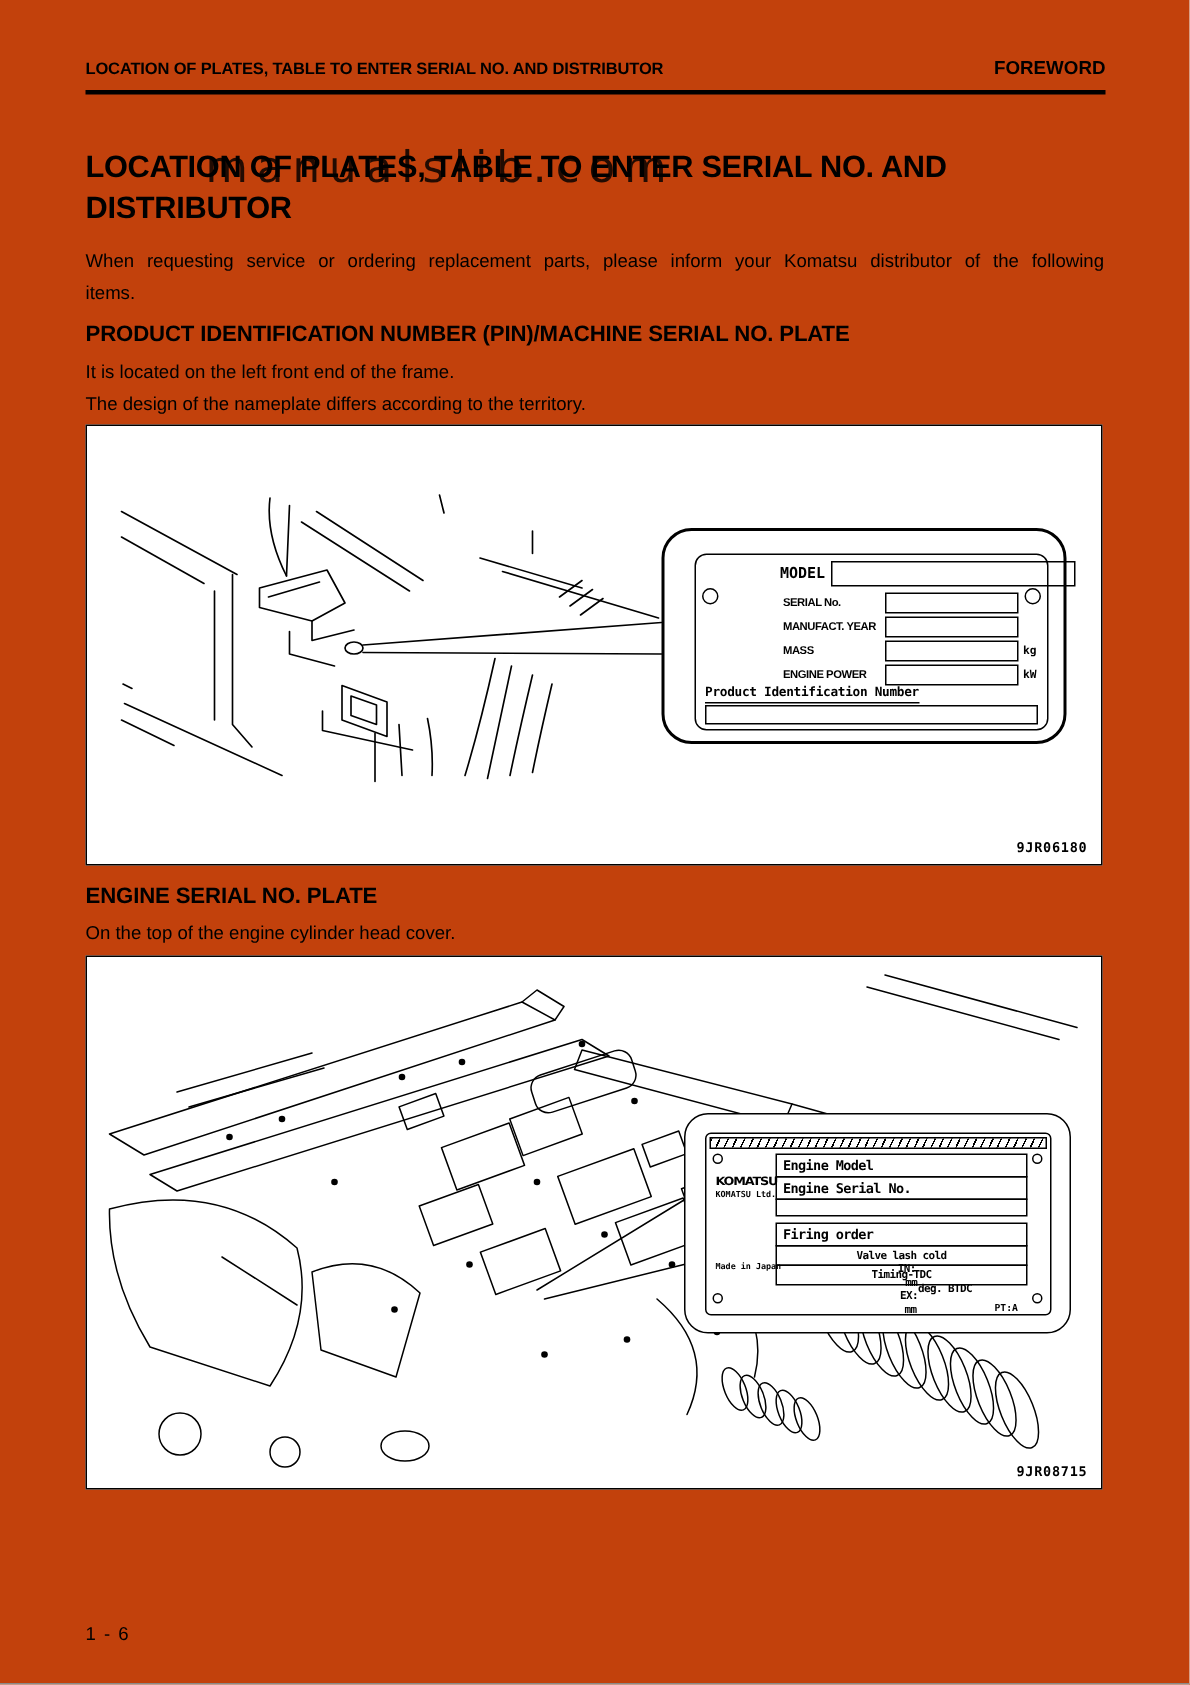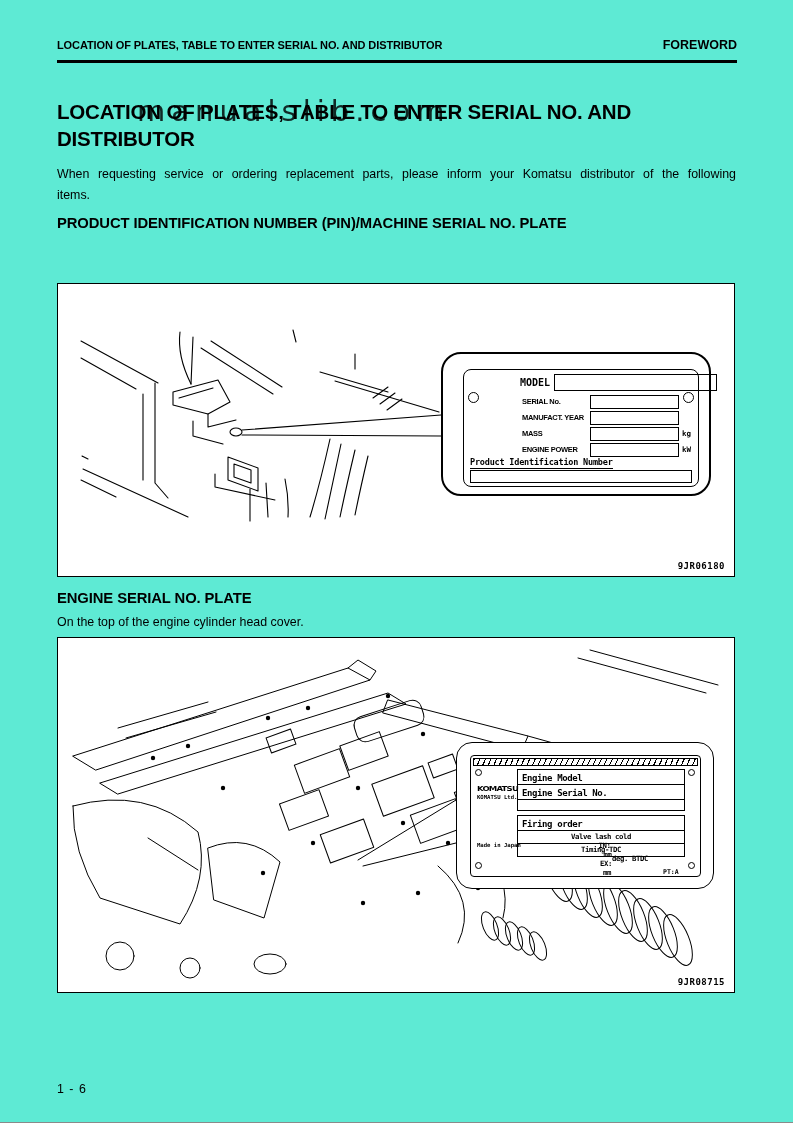--- a/index.html
+++ b/index.html
@@ -1,19 +1,19 @@
 <!DOCTYPE html>
 <html><head>
 <meta charset="utf-8">
 <style>
   * { margin:0; padding:0; box-sizing:border-box; }
   html,body { background:#e9e9e9; }
   .page {
     position:relative; width:793px; height:1123px; margin:0 auto;
-    background:#5eead4; color:#000;
+    background:#c2410c; color:#000;
     font-family:"Liberation Sans", sans-serif;
     overflow:hidden;
     border-bottom:1px solid #8a8a8a;
   }
   
   .header { position:absolute; left:57px; top:38px; width:680px; display:flex; justify-content:space-between; align-items:baseline; }
   .header-left  { font-size:11px; font-weight:bold; letter-spacing:-0.1px; }
   .header-right { font-size:12.5px; font-weight:bold;margin-left:12px; }
   .header-rule  { position:absolute; left:57px; top:60px; width:680px; height:3px; background:#000; }
   
@@ -119,20 +119,24 @@
     <div class="title-line">LOCATION OF PLATES, TABLE TO ENTER SERIAL NO. AND</div>
     <div class="title-line">DISTRIBUTOR</div>
   </div>
 
   <div class="intro">
     <div class="just">When requesting service or ordering replacement parts, please inform your Komatsu distributor of the following</div>
     <div>items.</div>
   </div>
 
   <div class="h2 h2-pin">PRODUCT IDENTIFICATION NUMBER (PIN)/MACHINE SERIAL NO. PLATE</div>
+  <div class="bodyline pin-body">
+    <div>It is located on the left front end of the frame.</div>
+    <div>The design of the nameplate differs according to the territory.</div>
+  </div>
 
   <div class="figure figure1">
     <svg width="675" height="291" viewBox="0 0 675 291">
       <g stroke="#000" stroke-width="1.1" fill="none" stroke-linecap="round" stroke-linejoin="round">
         <path d="M23,57 L100,99"></path>
         <path d="M23,74 L78,105"></path>
         <path d="M97,99 L97,199 L110,214"></path>
         <path d="M85,110 L85,196"></path>
         <path d="M122,48 Q119,72 133,100"></path>
         <path d="M135,53 L133,100"></path>

